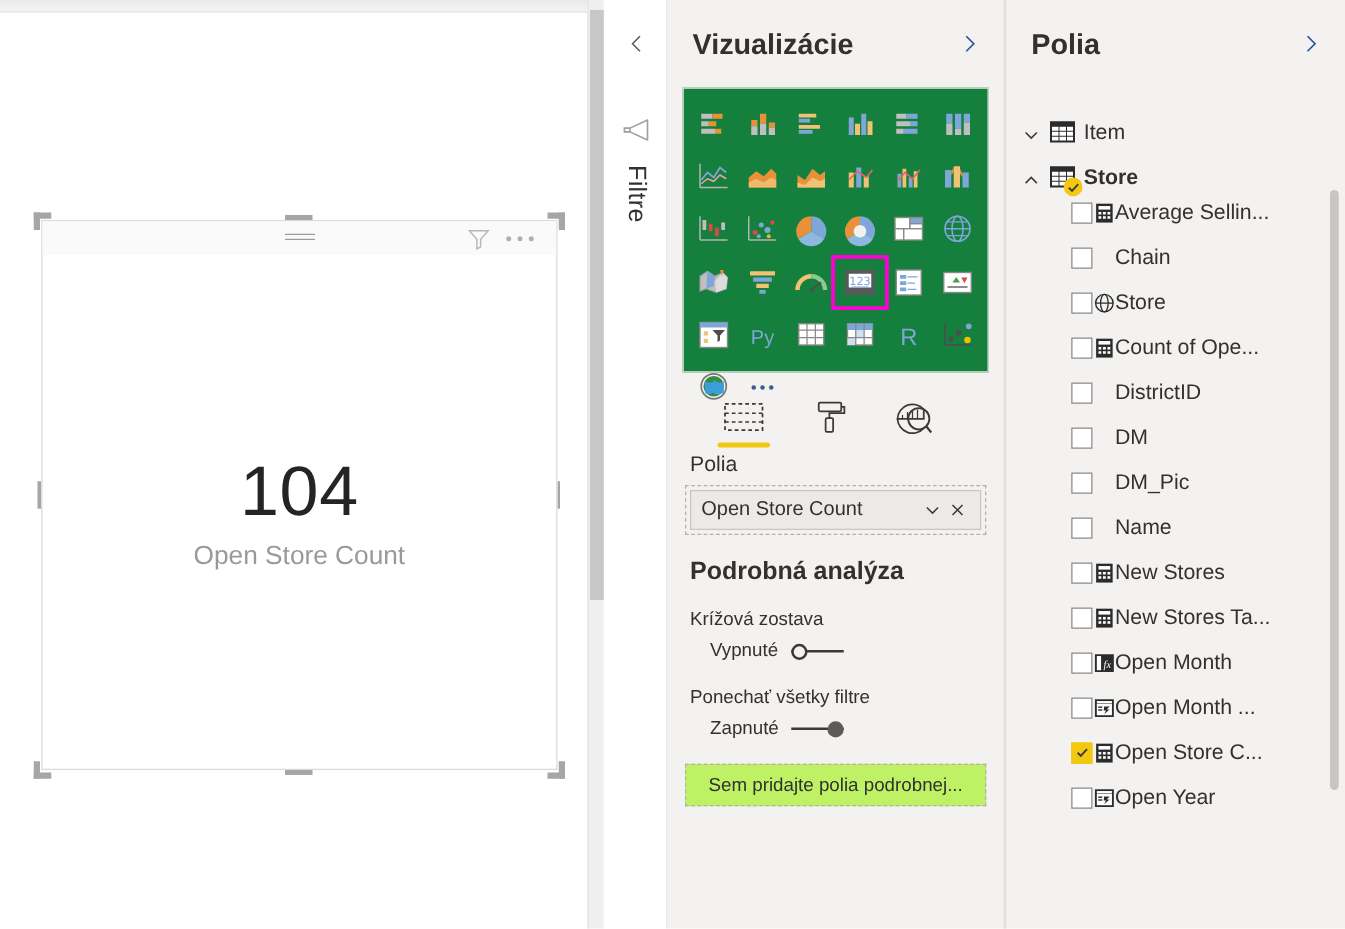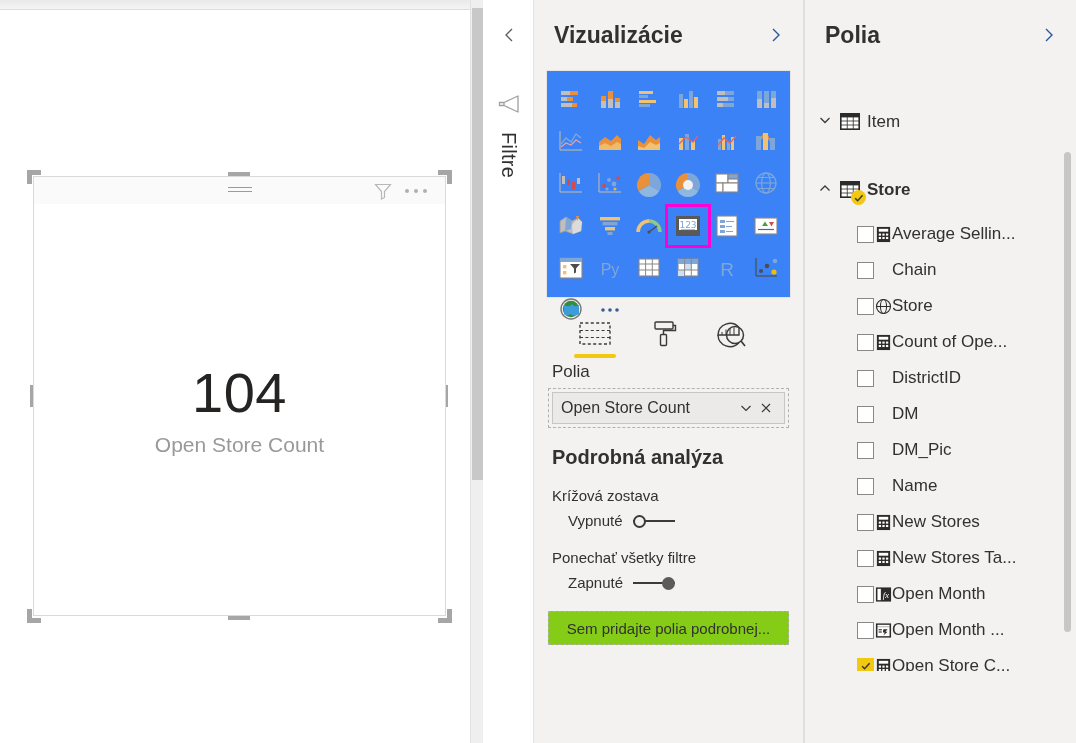--- a/index.html
+++ b/index.html
@@ -101,21 +101,21 @@
     padding:0 20px;
   }
   .pane-title { font-size:23px; color:#323130; font-weight:700; }
   .pane-expand-chevron {
     position:absolute; right:18px; top:50%; transform:translateY(-50%);
     width:18px; height:18px; cursor:pointer;
   }
 
   #viz-gallery {
     position:relative; margin:0 12px; padding:6px 0 10px 0;
-    background:#3b82f6; border:1px solid #e7e5e3;
+    background:#15803d; border:1px solid #e7e5e3;
     height:228px;
   }
   #viz-grid {
     display:grid; grid-template-columns:repeat(6, 1fr);
     row-gap:4px; column-gap:0px; padding:4px 4px 0 4px;
   }
   .viz-cell {
     height:38px; display:flex; align-items:center; justify-content:center;
     cursor:pointer; position:relative;
   }
@@ -156,39 +156,39 @@
   .drill-label { font-size:15px; color:#323130; margin-bottom:8px; }
   .toggle-row { display:flex; align-items:center; gap:10px; padding-left:16px; margin-bottom:20px; }
   .toggle-text { font-size:15px; color:#323130; }
   .switch { position:relative; width:42px; height:16px; cursor:pointer; }
   .switch .track { position:absolute; top:7px; left:0; width:42px; height:2px; background:#3b3a39; }
   .switch .knob  { position:absolute; top:2px; width:13px; height:13px; border-radius:50%; }
   .switch.off .knob { left:0; background:#f3f2f1; border:2px solid #3b3a39; }
   .switch.on  .knob { right:0; background:#5c5b59; }
   #drill-dropzone {
     margin:4px 14px 0 14px; border:1px dashed #b3b0ad; height:34px;
-    background:#84cc16; display:flex; align-items:center; justify-content:center;
+    background:#bef264; display:flex; align-items:center; justify-content:center;
     font-size:15px; color:#323130; white-space:nowrap; overflow:hidden; padding:0 6px;
   }
 
   
   #fields-pane {
     position:absolute; left:804px; top:0; width:272px; height:743px;
     background:#f3f2f1; border-left:1px solid #e1dfdd;
   }
   #fields-search-wrap { padding:0 14px 12px 14px; border-bottom:1px solid #e1dfdd; }
   #fields-search {
     height:40px; background:#ffffff; border:1px solid #8a8886;
     display:flex; align-items:center; gap:10px; padding:0 12px;
   }
   #fields-search-text { font-size:17px; color:#605e5c; }
 
   #fields-list { position:relative; padding-top:10px; height:601px; overflow:hidden; }
   .table-row {
-    display:flex; align-items:flex-start; gap:6px; height:36px; padding-left:12px; cursor:pointer;margin-top:32px;
+    display:flex; align-items:flex-end; gap:6px; height:36px; padding-left:12px; cursor:pointer;
   }
   .table-row .tname { font-size:17px; color:#323130; }
   .table-row.selected .tname { font-weight:700; }
   .tree-chevron { width:16px; height:16px; display:flex; align-items:center; justify-content:center;}
   .table-icon-wrap { position:relative; width:22px; height:20px; }
   .check-badge {
     position:absolute; right:-5px; bottom:-5px; width:15px; height:15px; border-radius:50%;
     background:#f2c811; display:flex; align-items:center; justify-content:center;
   }
   .field-row {

